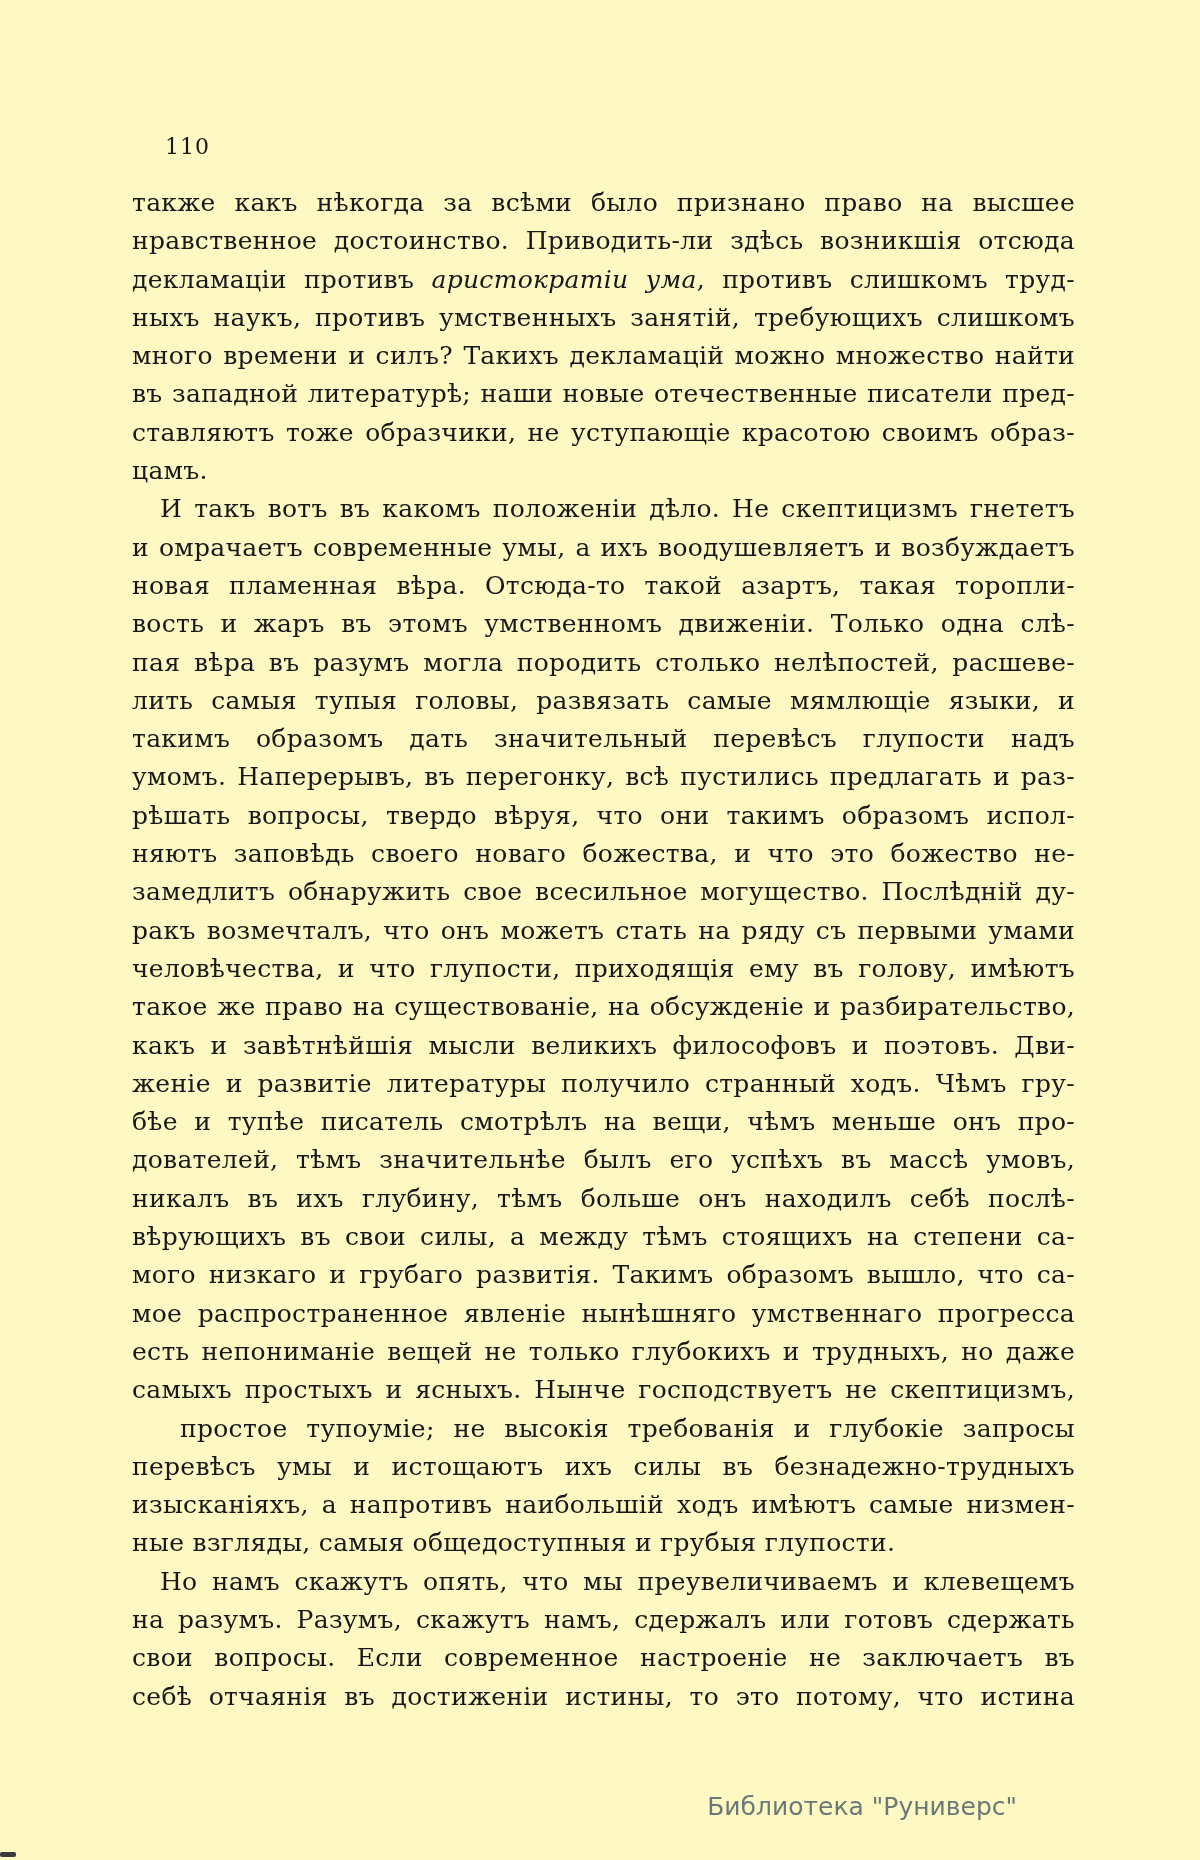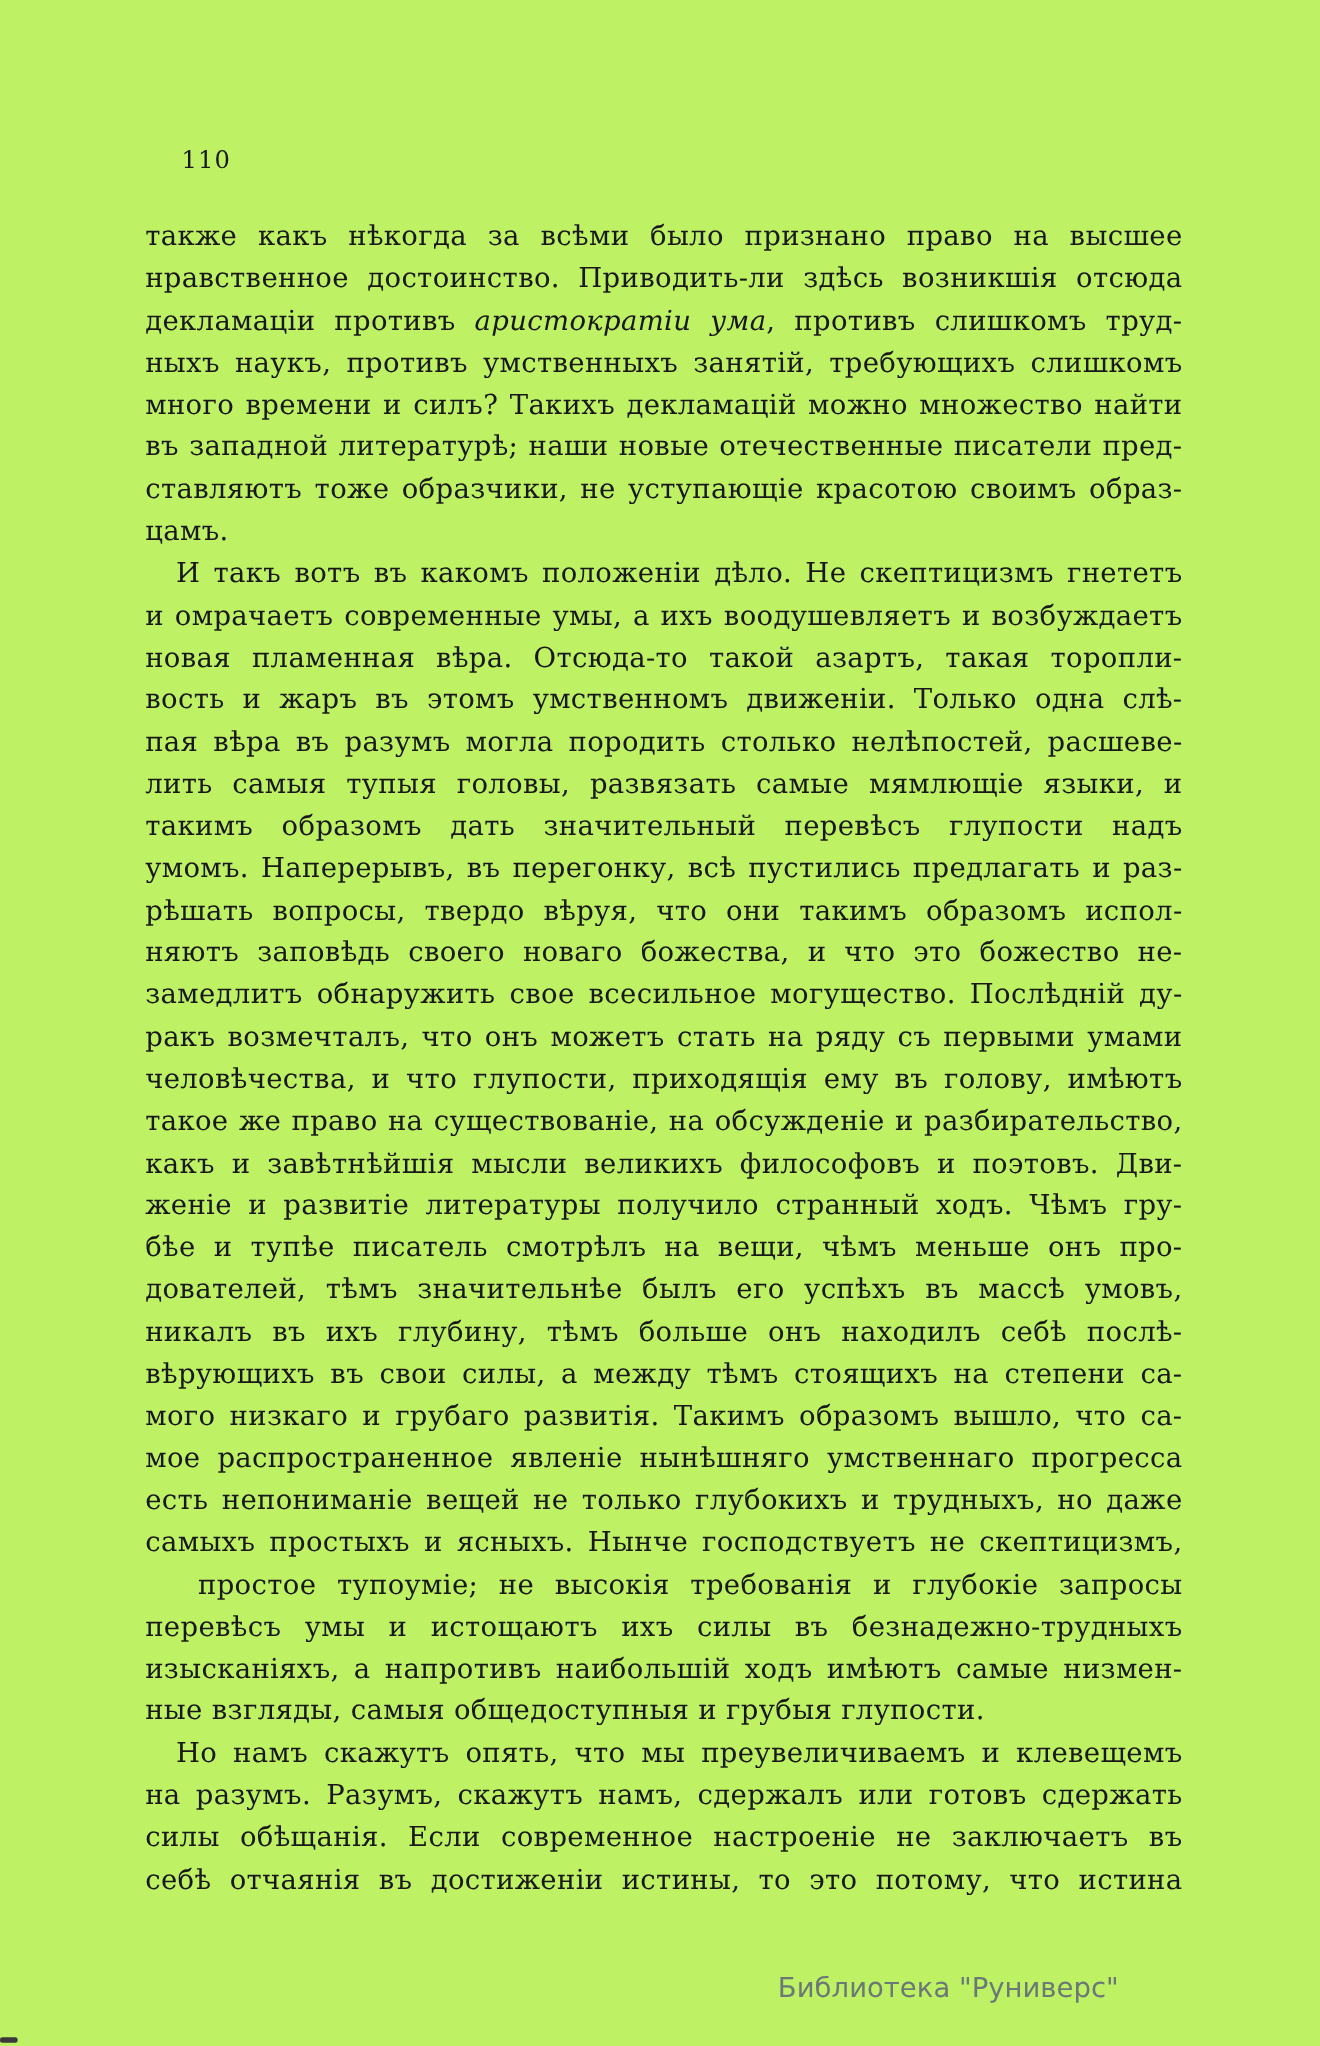--- a/index.html
+++ b/index.html
@@ -38,21 +38,21 @@
     right: 0;
     top: 3px;
     text-align: center;
     font-size: 16px;
     font-weight: bold;
     letter-spacing: 2.5px;
   }
   
   .text-block {
     position: absolute;
-    top: 196px;
+    top: 184px;
     left: 132px;
     width: 943px;
   }
   .line {
     font-size: 25px;
     line-height: 38.3px;
     height: 38.3px;
     white-space: normal;
     text-align: justify;
     text-align-last: justify;
@@ -86,21 +86,21 @@
     top: 1852px;
     width: 16px;
     height: 5px;
     background: #3a3a3a;
     border-radius: 2px;
   }
 </style>
 </head>
 <body>
 
-<div class="scan-page" style="background: #bef264; color: rgb(24, 24, 24);">
+<div class="scan-page" style="background: #fef9c3; color: rgb(24, 24, 24);">
 
   <div class="running-header">
     <span class="page-number">110</span>
   </div>
 
   <div class="text-block">
       <div class="line"><span>также какъ нѣкогда за всѣми было признано право на высшее</span></div>
       <div class="line"><span>нравственное достоинство. Приводить-ли здѣсь возникшія отсюда</span></div>
       <div class="line"><span>декламаціи противъ </span><span class="italic">аристократіи ума</span><span>, противъ слишкомъ труд-</span></div>
       <div class="line"><span>ныхъ наукъ, противъ умственныхъ занятій, требующихъ слишкомъ</span></div>
@@ -131,21 +131,21 @@
       <div class="line"><span>мого низкаго и грубаго развитія. Такимъ образомъ вышло, что са-</span></div>
       <div class="line"><span>мое распространенное явленіе нынѣшняго умственнаго прогресса</span></div>
       <div class="line"><span>есть непониманіе вещей не только глубокихъ и трудныхъ, но даже</span></div>
       <div class="line"><span>самыхъ простыхъ и ясныхъ. Нынче господствуетъ не скептицизмъ,</span></div>
       <div class="line indent-2"><span>простое тупоуміе; не высокія требованія и глубокіе запросы</span></div>
       <div class="line"><span>перевѣсъ умы и истощаютъ ихъ силы въ безнадежно-трудныхъ</span></div>
       <div class="line"><span>изысканіяхъ, а напротивъ наибольшій ходъ имѣютъ самые низмен-</span></div>
       <div class="line para-end"><span>ные взгляды, самыя общедоступныя и грубыя глупости.</span></div>
       <div class="line indent-1"><span>Но намъ скажутъ опять, что мы преувеличиваемъ и клевещемъ</span></div>
       <div class="line"><span>на разумъ. Разумъ, скажутъ намъ, сдержалъ или готовъ сдержать</span></div>
-      <div class="line"><span>силы обѣщанія. Если современное настроеніе не заключаетъ въ</span></div>
+      <div class="line"><span>свои вопросы. Если современное настроеніе не заключаетъ въ</span></div>
       <div class="line"><span>себѣ отчаянія въ достиженіи истины, то это потому, что истина</span></div>
     </div>
 
   <div class="watermark" style="color: rgb(107, 120, 120);">Библиотека "Руниверс"</div>
 
   <div class="scan-speck"></div>
 
 </div>
 
 </body></html>

